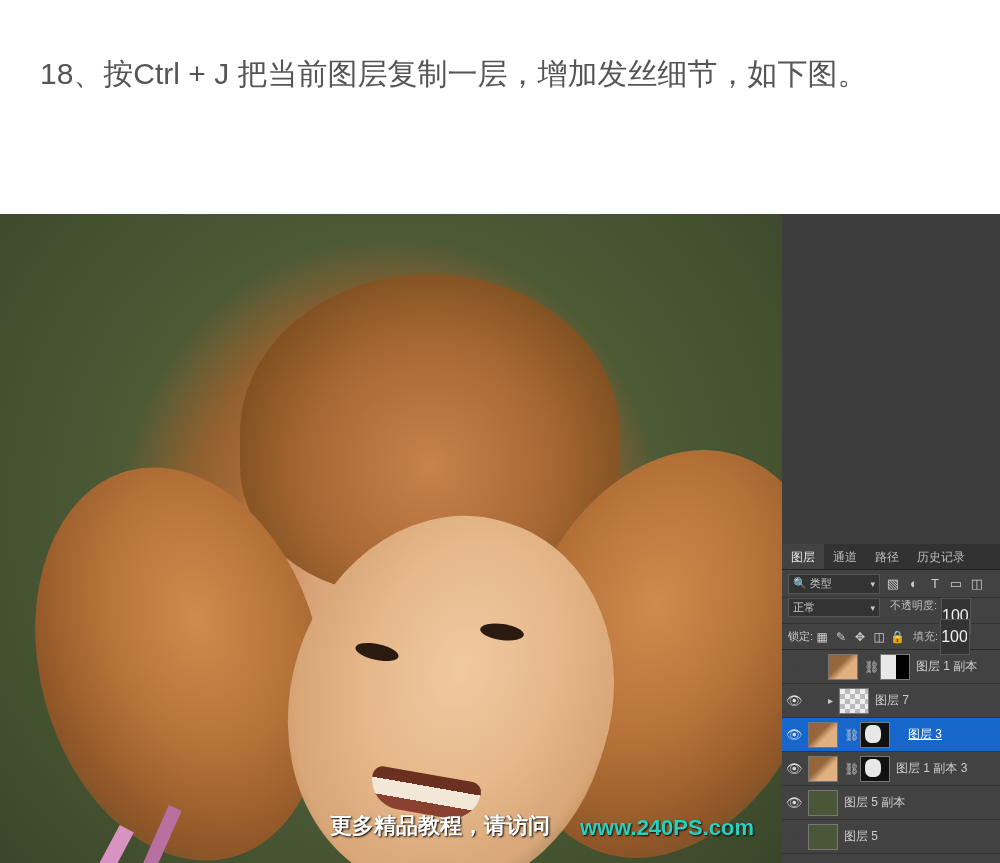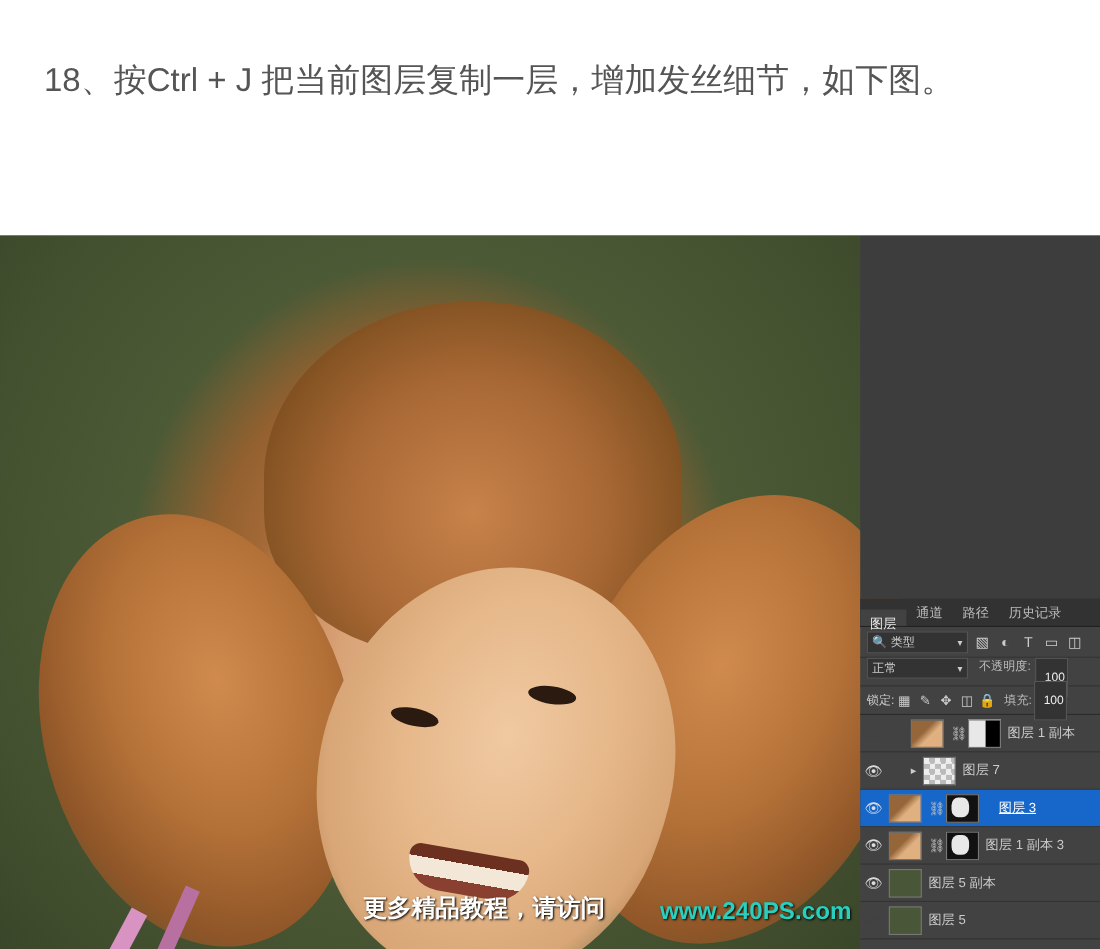--- a/index.html
+++ b/index.html
@@ -44,47 +44,47 @@
 .eye-r { position:absolute; left:480px; top:410px; width:44px; height:16px; background:#2a1a10; border-radius:50%; transform:rotate(8deg);}
 .mouth { position:absolute; left:370px; top:560px; width:110px; height:40px; background:linear-gradient(#6b3020 30%, #f3e8d8 30% 70%, #8a4030 70%); border-radius:10px 10px 30px 30px; transform:rotate(10deg);}
 .strap1 { position:absolute; left:100px; top:610px; width:16px; height:80px; background:#d893c2; transform:rotate(28deg);}
 .strap2 { position:absolute; left:150px; top:590px; width:14px; height:90px; background:#b870a0; transform:rotate(24deg);}
 
 .watermark-text {
   position:absolute; left:330px; bottom:22px; color:#fff; font-size:22px; font-weight:bold;
   text-shadow:1px 1px 2px #000;
 }
 .watermark-link {
-  position:absolute; left:600px; bottom:22px; color:#28d0c0; font-size:22px; font-weight:bold;
+  position:absolute; left:580px; bottom:22px; color:#28d0c0; font-size:22px; font-weight:bold;
   text-shadow:1px 1px 2px #000;
 }
 .ps-logo {
   position:absolute; right:10px; bottom:3px; font-size:20px; font-weight:bold; font-style:italic;
   color:#2aa0ff; text-shadow:0 0 3px #000;
 }
 .ps-logo span { color:#2ad080; }
 
 
 .dark-col { position:absolute; right:0; top:0; width:218px; height:330px; background:#3d3d3d; }
 
 
 .panel { position:absolute; right:0; top:330px; width:218px; height:333px; background:#424242; font-size:12px; color:#ccc; }
 .panel-tabs { display:flex; height:26px; background:#323232; border-bottom:1px solid #222; }
 .panel-tab { padding:5px 9px; color:#bbb; cursor:pointer; font-size:12px; }
-.panel-tab.active { background:#424242; color:#e8e8e8;margin-top:10px; }
+.panel-tab.active { background:#424242; color:#e8e8e8; }
 
 .filter-row { display:flex; align-items:center; height:28px; padding:0 6px; border-bottom:1px solid #333; gap:6px; }
 .filter-select { flex:0 0 92px; height:20px; background:#333; border:1px solid #555; color:#ccc; font-size:11px; padding:0 4px; display:flex; align-items:center; justify-content:space-between;gap:12px; }
 .filter-icons { display:flex; gap:7px; }
 .ficon { width:14px; height:14px; display:inline-flex; align-items:center; justify-content:center; color:#ccc; font-size:13px; }
 
 .blend-row { display:flex; align-items:flex-start; height:26px; padding:0 6px; border-bottom:1px solid #333; gap:4px; }
 .blend-select { flex:0 0 92px; height:19px; background:#333; border:1px solid #555; color:#ccc; font-size:11px; padding:0 4px; display:flex; align-items:center; justify-content:space-between; }
 .opacity-label { font-size:11px; color:#bbb; margin-left:6px; }
-.opacity-val { width:30px; height:36px; background:#333; border:1px solid #555; color:#eee; font-size:11px; text-align:right; padding-right:2px; }
+.opacity-val { width:30px; height:36px; background:#333; border:1px solid #555; color:#eee; font-size:16px; text-align:right; padding-right:2px; }
 
 .lock-row { display:flex; align-items:center; height:26px; padding:0 6px; border-bottom:1px solid #2a2a2a; gap:2px; font-size:11px; }
 .lock-icons { display:flex; gap:5px; }
 .licon { width:14px; height:14px; display:inline-flex; align-items:center; justify-content:center; color:#ccc; font-size:12px; }
 
 .layers-list { height:calc(100% - 106px); overflow:hidden; }
 .layer { display:flex; align-items:center; height:34px; border-bottom:1px solid #333; padding:0 4px; gap:6px; }
 .layer.selected { background:#1766c9; color:#fff; }
 .vis { width:16px; text-align:center; font-size:13px; color:#ddd; cursor:pointer; }
 .vis.off { color:#424242; }

